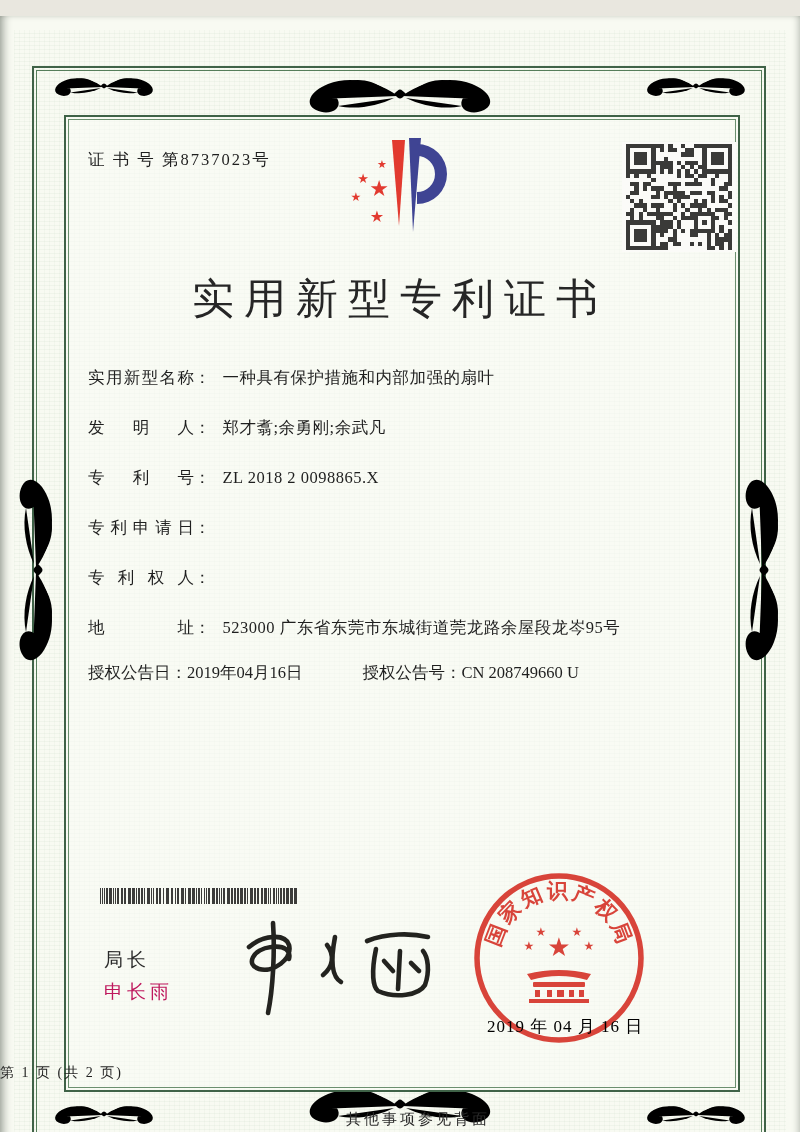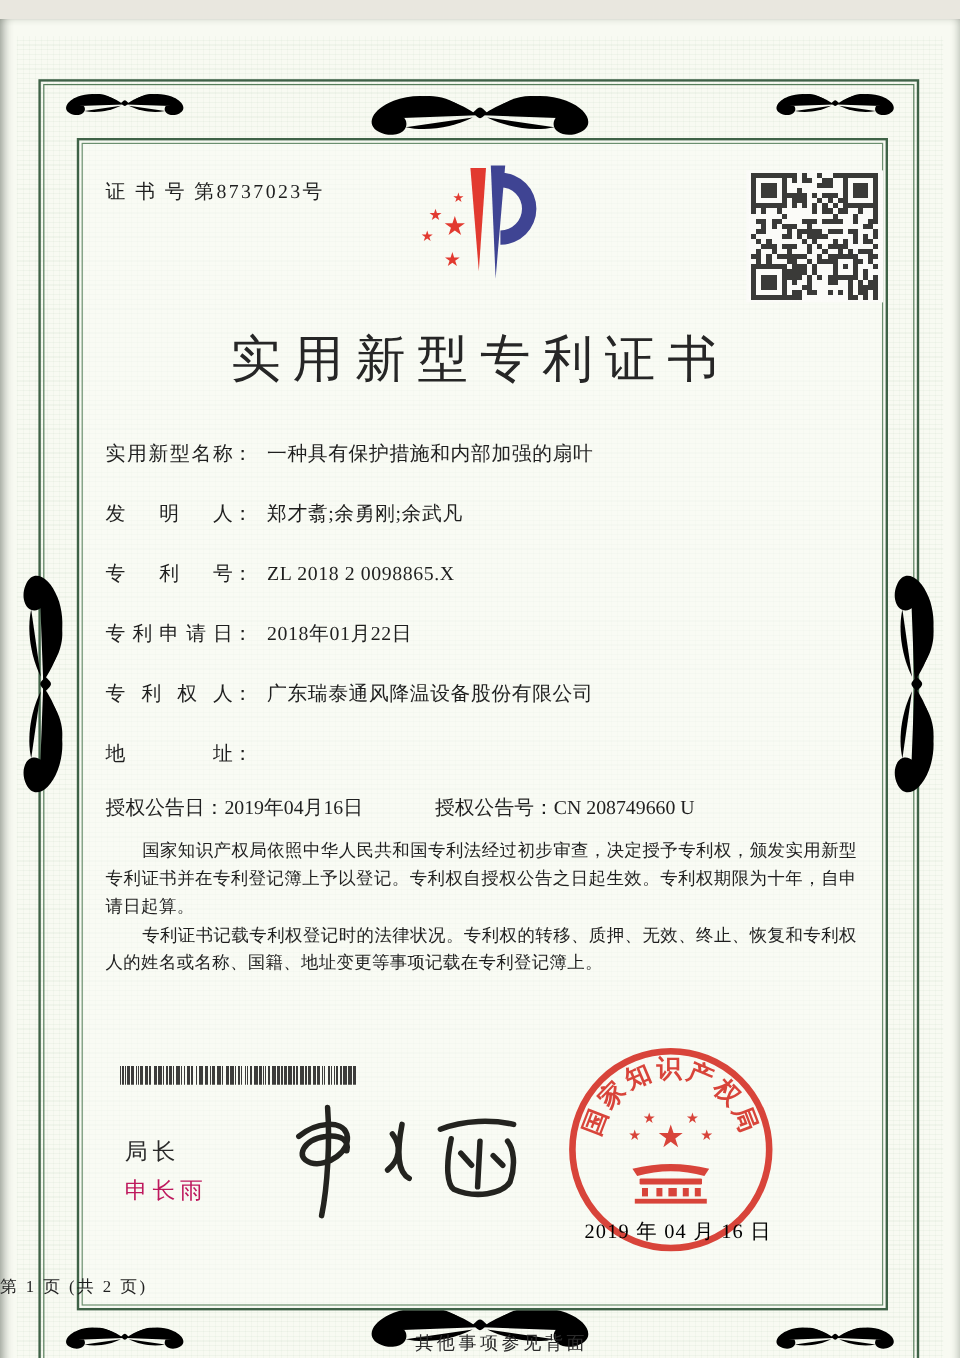--- a/index.html
+++ b/index.html
@@ -462,47 +462,42 @@
       <span class="fvalue">郑才翥;余勇刚;余武凡</span>
     </div>
     <div class="field-row">
       <span class="flabel">专利号</span>
         <span class="fcolon">：</span>
       <span class="fvalue">ZL 2018 2 0098865.X</span>
     </div>
     <div class="field-row">
       <span class="flabel">专利申请日</span>
         <span class="fcolon">：</span>
-      <span class="fvalue">2018年01月22日</span>
     </div>
     <div class="field-row">
       <span class="flabel">专利权人</span>
         <span class="fcolon">：</span>
-      <span class="fvalue">广东瑞泰通风降温设备股份有限公司</span>
     </div>
     <div class="field-row">
       <span class="flabel">地址</span>
         <span class="fcolon">：</span>
+      <span class="fvalue">523000 广东省东莞市东城街道莞龙路余屋段龙岑95号</span>
     </div>
   </div>
 
   <div class="grant-row">
     <span>授权公告日</span>
       <span>：</span>
     <span>2019年04月16日</span>
     <span class="gap"></span>
     <span>授权公告号</span>
       <span>：</span>
     <span>CN 208749660 U</span>
   </div>
 
-  <div class="paras">
-    <p>国家知识产权局依照中华人民共和国专利法经过初步审查，决定授予专利权，颁发实用新型专利证书并在专利登记簿上予以登记。专利权自授权公告之日起生效。专利权期限为十年，自申请日起算。</p>
-    <p>专利证书记载专利权登记时的法律状况。专利权的转移、质押、无效、终止、恢复和专利权人的姓名或名称、国籍、地址变更等事项记载在专利登记簿上。</p>
-  </div>
 
   <div class="barcode">
     <svg id="barcode" viewBox="0 0 202 16" preserveAspectRatio="none" shape-rendering="crispEdges" width="202" height="16">
         <rect x="0" y="0" width="1" height="16"></rect>
         <rect x="2" y="0" width="1" height="16"></rect>
         <rect x="4" y="0" width="1" height="16"></rect>
         <rect x="6" y="0" width="2" height="16"></rect>
         <rect x="9" y="0" width="3" height="16"></rect>
         <rect x="13" y="0" width="1" height="16"></rect>
         <rect x="15" y="0" width="1" height="16"></rect>

